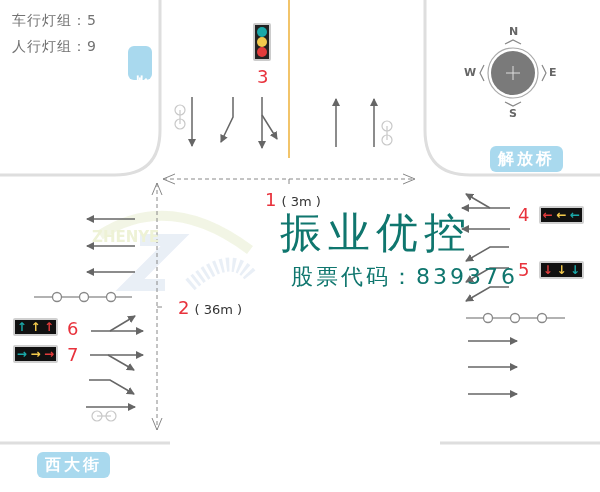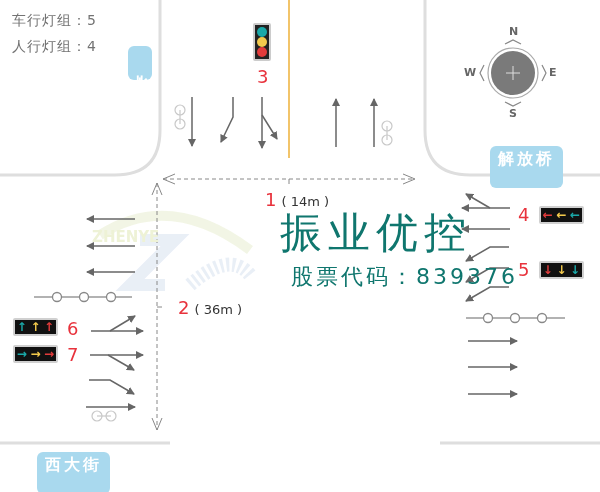--- a/index.html
+++ b/index.html
@@ -1,21 +1,21 @@
 <!DOCTYPE html>
 <html><head>
 <meta charset="utf-8">
 <style>
   html, body { margin:0; padding:0; background:#ffffff; }
   body { width:600px; height:492px; position:relative; overflow:hidden; font-family:"DejaVu Sans", sans-serif; }
   .abs { position:absolute; }
   .info { left:12px; font-size:14px; color:#737373; letter-spacing:1px; }
   .road-label { background:#a9d9ee; color:#fff; font-weight:bold; border-radius:6px; text-align:center; font-size:16px; }
   .road-label.vert { width:24px; padding:6px 0; line-height:22px; }
-  .road-label.horz { height:42px; line-height:26px; padding:0 8px; letter-spacing:3px; }
+  .road-label.horz { height:26px; line-height:26px; padding:0 8px; letter-spacing:3px; }
   .num { color:#e8323c; font-size:18px; font-family:"DejaVu Sans", sans-serif; }
   .dist { color:#333; font-size:13px; }
   .signal { background:#111; border:2px solid #d0d0d0; border-radius:2px; display:flex; align-items:center; justify-content:space-around; box-sizing:border-box; font-weight:bold; font-size:12px; }
   .light-pole { width:18px; height:38px; background:#222; border:2px solid #ccc; border-radius:2px; box-sizing:border-box; display:flex; flex-direction:column; align-items:center; justify-content:space-around; padding:2px 0; }
   .dot { width:10px; height:10px; border-radius:50%; }
   .compass-letter { font-size:11px; font-weight:bold; color:#666; }
   svg { position:absolute; left:0; top:0; }
   .wm { color:#0f766e; font-weight:normal; }
 </style>
 </head>
@@ -121,36 +121,36 @@
     <polyline points="484,65 480,73 484,81" fill="none" stroke="#888" stroke-width="1.2"></polyline>
     <polyline points="542,65 546,73 542,81" fill="none" stroke="#888" stroke-width="1.2"></polyline>
   </g>
 </svg>
 
 <div class="abs wm" style="left:280px; top:205px; font-size:42px; letter-spacing:6px;">振业优控</div>
 <div class="abs wm" style="left:291px; top:262px; font-size:22px; letter-spacing:3px;">股票代码：839376</div>
 <div class="abs" style="left:92px; top:228px; font-size:15px; font-weight:bold; color:#eef2d6;">ZHENYE</div>
 
 <div class="abs info" style="top:12px;">车行灯组：5</div>
-<div class="abs info" style="top:38px;">人行灯组：4</div>
+<div class="abs info" style="top:38px;">人行灯组：9</div>
 
 <div class="abs road-label vert" style="left:128px; top:46px;">
   <span style="writing-mode:vertical-rl; letter-spacing:2px;">北大路</span>
 </div>
 <div class="abs road-label horz" style="left:490px; top:146px;">解放桥</div>
 <div class="abs road-label horz" style="left:37px; top:452px;">西大街</div>
 
 <div class="abs compass-letter" style="left:509px; top:25px;">N</div>
 <div class="abs compass-letter" style="left:509px; top:107px;">S</div>
 <div class="abs compass-letter" style="left:549px; top:66px;">E</div>
 <div class="abs compass-letter" style="left:464px; top:66px;">W</div>
 
 <div class="abs" style="left:265px; top:189px;">
   <span class="num">1</span>
-  <span class="dist">( 14m )</span>
+  <span class="dist">( 3m )</span>
 </div>
 <div class="abs" style="left:178px; top:297px;">
   <span class="num">2</span>
   <span class="dist">( 36m )</span>
 </div>
 
 <div class="abs light-pole" style="left:253px; top:23px;">
   <div class="dot" style="background:#1aa8a8;"></div>
   <div class="dot" style="background:#f2c94c;"></div>
   <div class="dot" style="background:#e23b3b;"></div>

